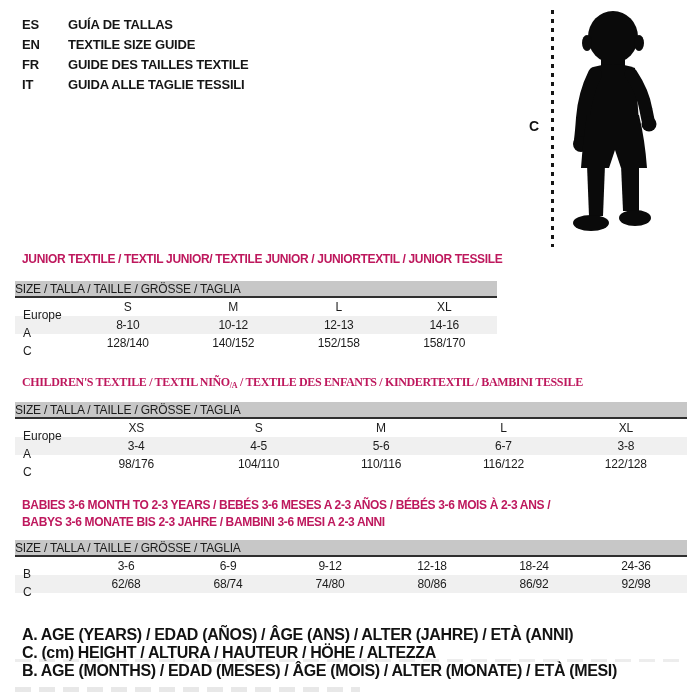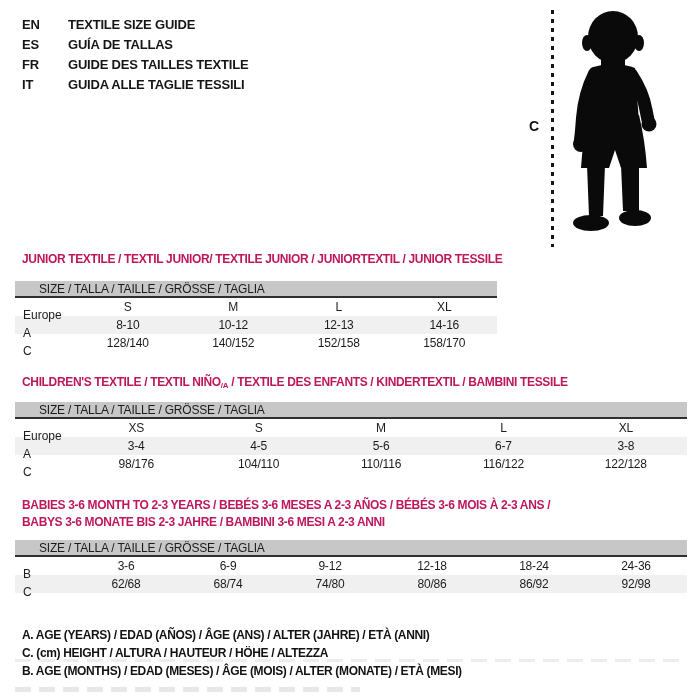--- a/index.html
+++ b/index.html
@@ -10,50 +10,50 @@
   
   .lang-row { display:flex; height:20px; align-items:center; font-weight:700; font-size:13px; letter-spacing:-0.2px; color:#161616; }
   .lang-code { width:46px; }
 
   
   .section-title { font-weight:700; font-size:12px; letter-spacing:-0.35px; color:#be185d; white-space:nowrap; }
   .subscript { font-size:8px; vertical-align:-2px; letter-spacing:-0.2px; }
 
   
   .size-table { font-size:12px; color:#1c1c1c; }
-  .thead { background:#c7c7c7; height:17px; line-height:17px; padding-left:24px; border-bottom:2px solid #2f2f2f; letter-spacing:-0.2px; white-space:nowrap; }
+  .thead { background:#c7c7c7; height:17px; line-height:17px; padding-left:0; border-bottom:2px solid #2f2f2f; letter-spacing:-0.2px; white-space:nowrap; }
   .trow { display:flex; height:18px; align-items:center; }
   .trow.stripe { background:#f0f0f0; }
   .tlabel { width:60px; padding-left:8px;margin-top:16px; }
   .tcell { flex:1; text-align:center; letter-spacing:-0.2px; }
 
   
-  .footnote { height:18px; line-height:18px; font-weight:700; font-size:12px; letter-spacing:-0.35px; white-space:nowrap; color:#121212; }
+  .footnote { height:18px; line-height:18px; font-weight:700; font-size:16px; letter-spacing:-0.35px; white-space:nowrap; color:#121212; }
 
   
   #measure-line { left:551px; top:10px; width:3px; height:237px;
     background:repeating-linear-gradient(to bottom, #151515 0 4px, transparent 4px 9px); }
   #figure-label { left:529px; top:118px; font-weight:700; font-size:14px; color:#111; }
 
   
   .ghost { background:repeating-linear-gradient(to right, #dedede 0 16px, transparent 16px 24px); }
 </style>
 </head>
 <body>
 
 <div id="canvas">
 
   <div class="abs" style="left:22px; top:14px;">
     <div class="lang-row">
+      <span class="lang-code">ES</span>
+      <span>GUÍA DE TALLAS</span>
+    </div>
+    <div class="lang-row">
       <span class="lang-code">EN</span>
       <span>TEXTILE SIZE GUIDE</span>
-    </div>
-    <div class="lang-row">
-      <span class="lang-code">ES</span>
-      <span>GUÍA DE TALLAS</span>
     </div>
     <div class="lang-row">
       <span class="lang-code">FR</span>
       <span>GUIDE DES TAILLES TEXTILE</span>
     </div>
     <div class="lang-row">
       <span class="lang-code">IT</span>
       <span>GUIDA ALLE TAGLIE TESSILI</span>
     </div>
   </div>
@@ -100,21 +100,21 @@
     </div>
     <div class="trow">
       <div class="tlabel">C</div>
       <div class="tcell">128/140</div>
       <div class="tcell">140/152</div>
       <div class="tcell">152/158</div>
       <div class="tcell">158/170</div>
     </div>
   </div>
 
-  <div class="abs section-title" style="left:22px; top:375px;">
+  <div class="abs section-title" style="left:22px; top:375px;font-family:Liberation Serif, serif;">
     <span>CHILDREN'S TEXTILE / TEXTIL NIÑO</span><span class="subscript">/A</span><span> / TEXTILE DES ENFANTS / KINDERTEXTIL / BAMBINI TESSILE</span>
   </div>
   <div class="abs size-table" style="left:15px; top:402px; width:672px;">
     <div class="thead">SIZE / TALLA / TAILLE / GRÖSSE / TAGLIA</div>
     <div class="trow">
       <div class="tlabel">Europe</div>
       <div class="tcell">XS</div>
       <div class="tcell">S</div>
       <div class="tcell">M</div>
       <div class="tcell">L</div>

